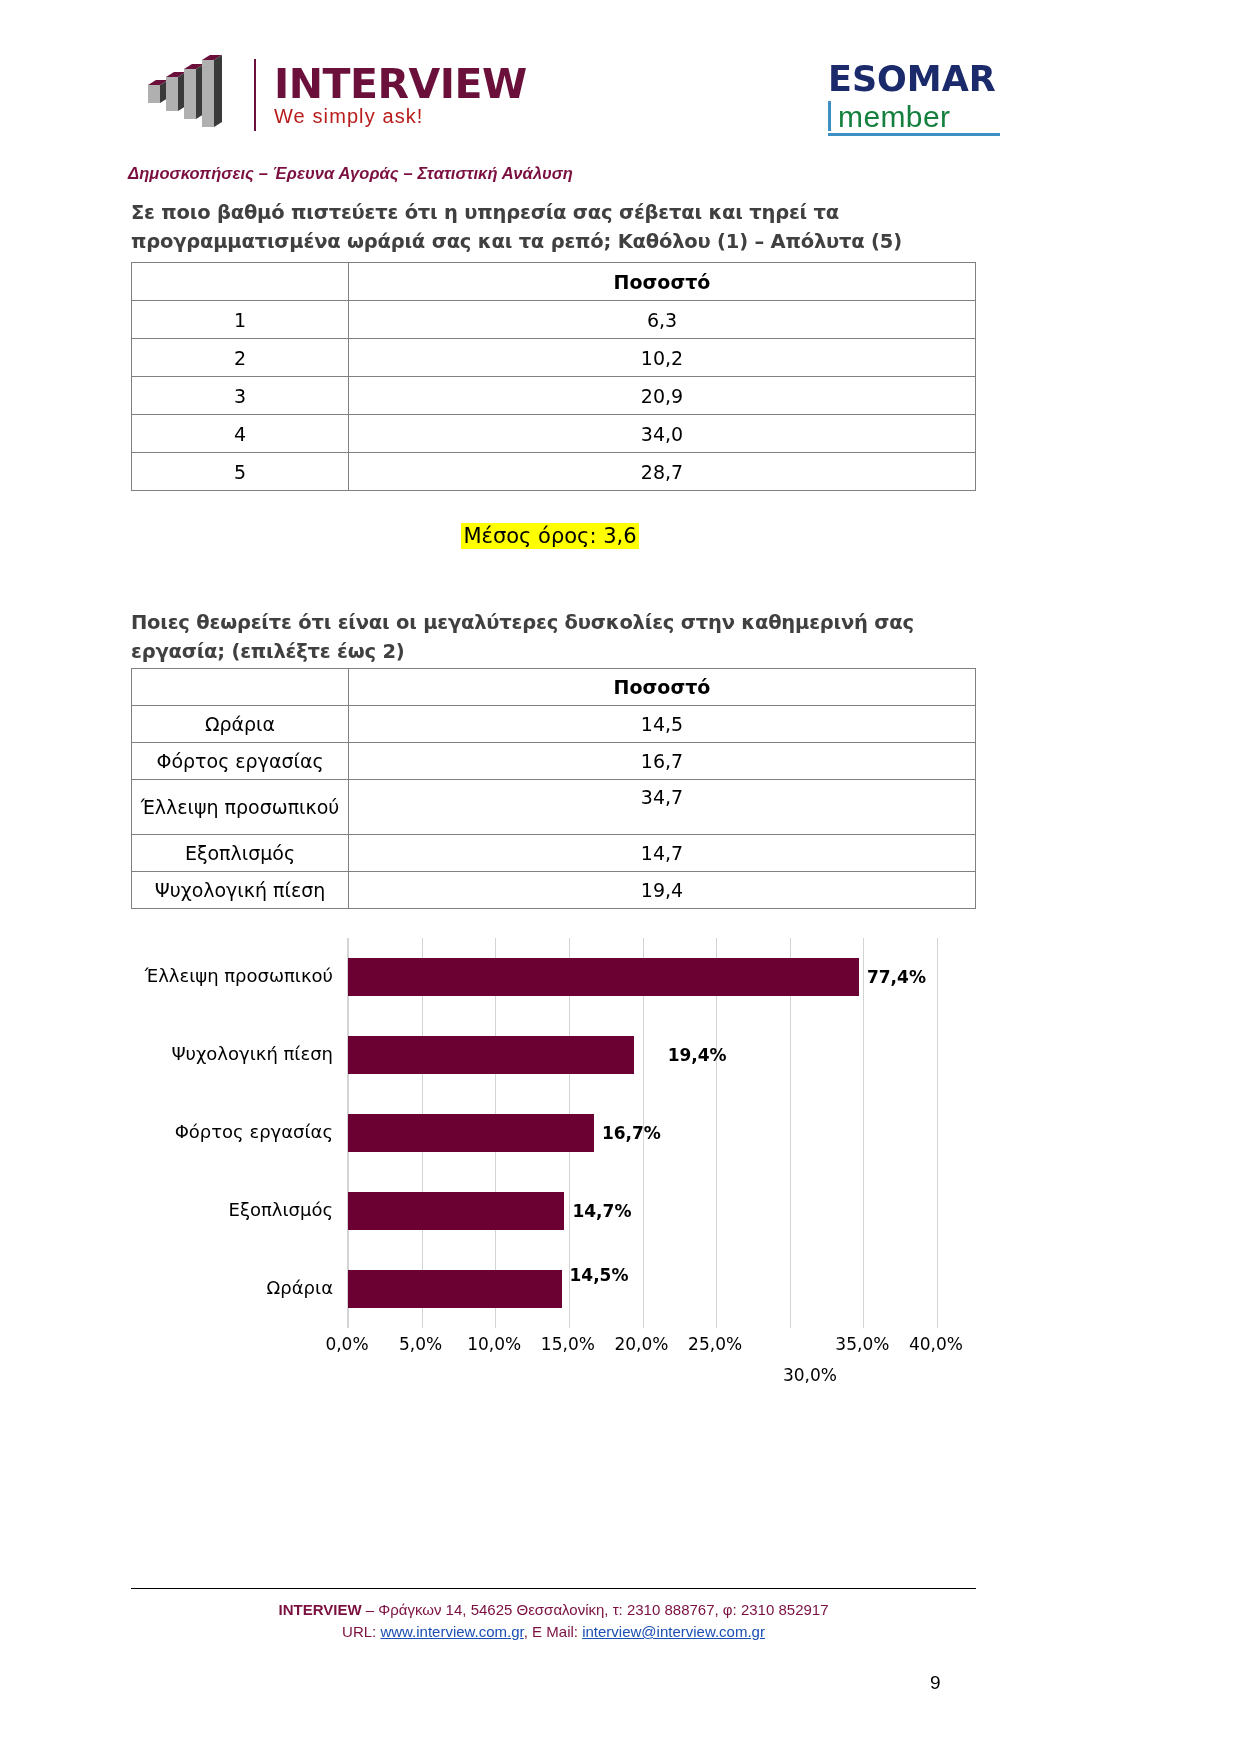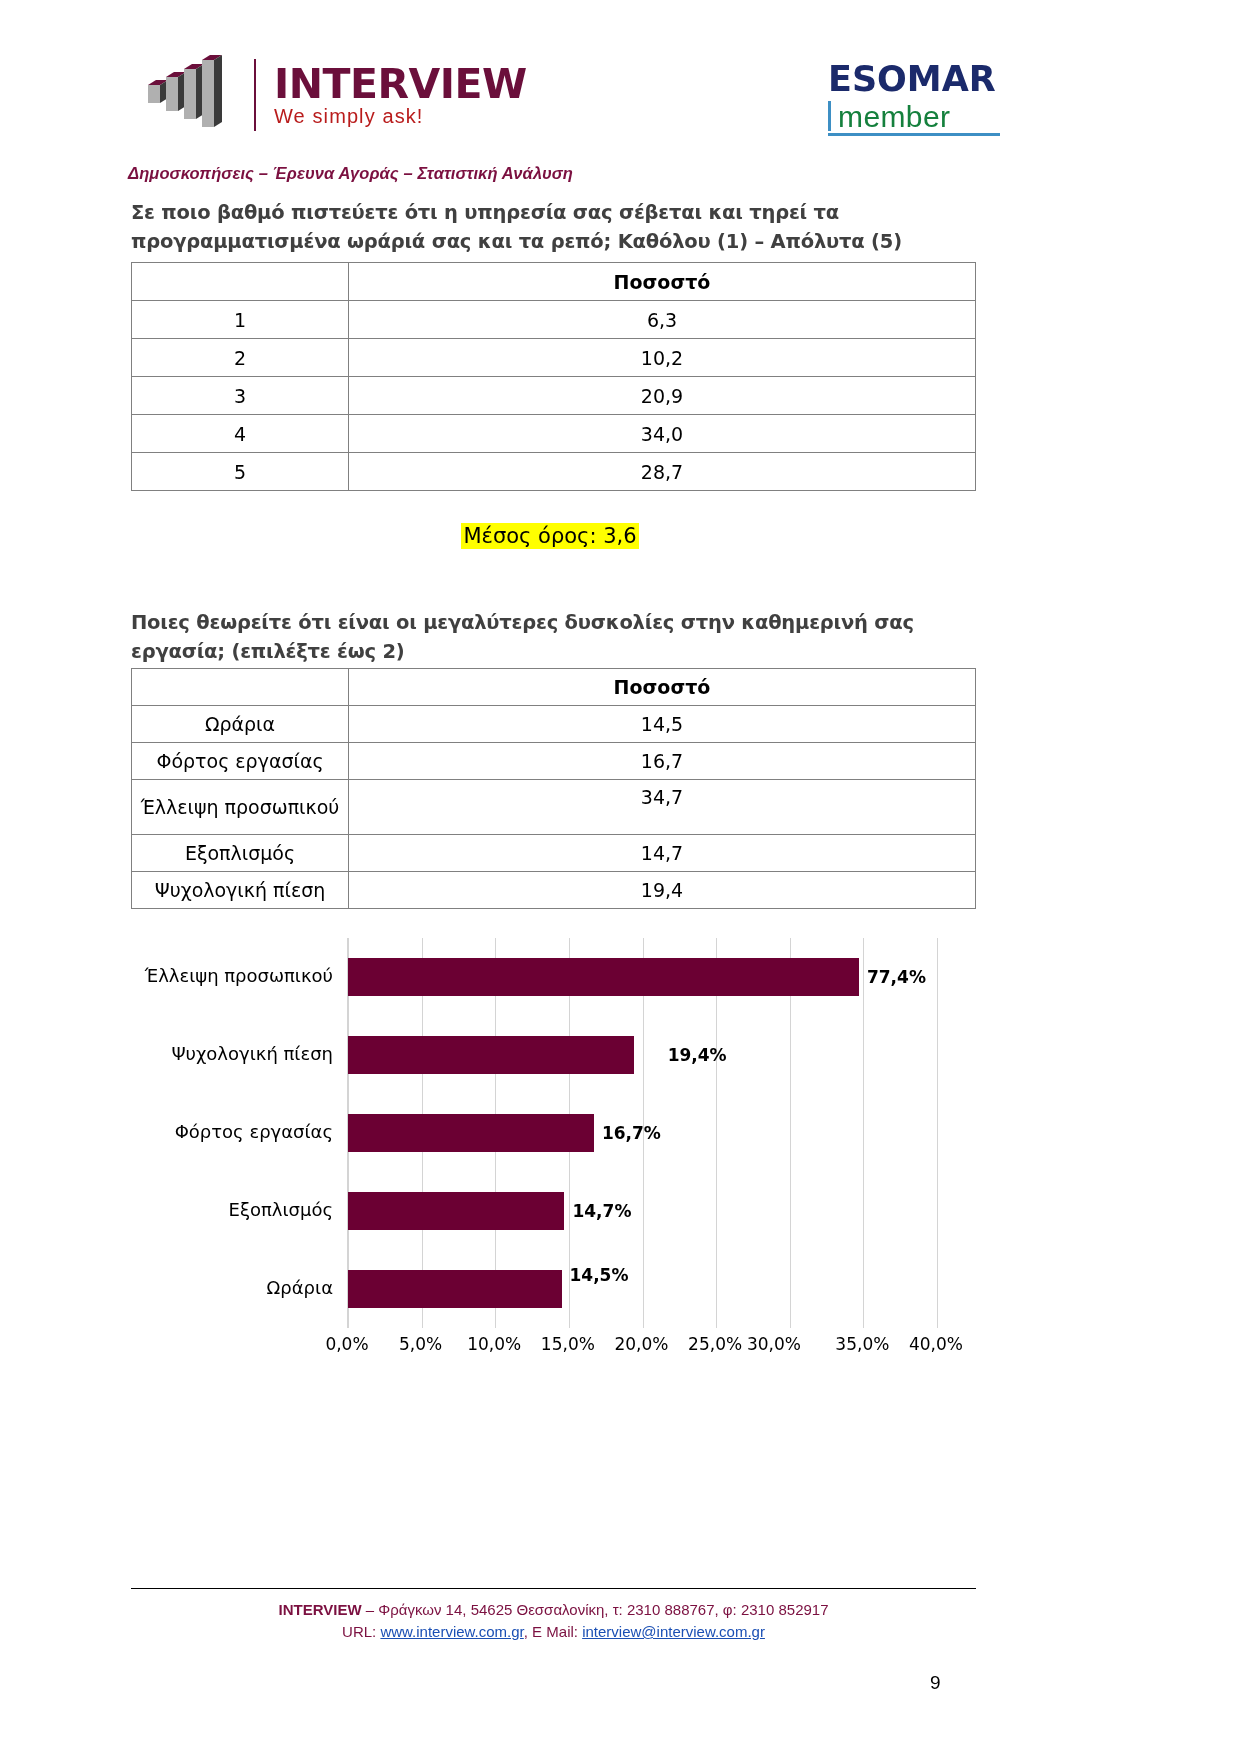--- a/index.html
+++ b/index.html
@@ -394,21 +394,21 @@
         <div class="bar" style="left: 0px; width: 213.512px; top: 332px; background: rgb(107, 0, 51);"></div>
         <div class="bar-label" style="left: 221.512px; top: 318px;">14,5%</div>
       </div>
     <div class="xaxis" id="chart-xaxis">
         <div class="xtick" style="left: 0px;">0,0%</div>
         <div class="xtick" style="left: 73.625px;">5,0%</div>
         <div class="xtick" style="left: 147.25px;">10,0%</div>
         <div class="xtick" style="left: 220.875px;">15,0%</div>
         <div class="xtick" style="left: 294.5px;">20,0%</div>
         <div class="xtick" style="left: 368.125px;">25,0%</div>
-        <div class="xtick" style="left: 427px;">30,0%</div>
+        <div class="xtick" style="left: 463px; margin-top: 31px;">30,0%</div>
         <div class="xtick" style="left: 515.375px;">35,0%</div>
         <div class="xtick" style="left: 589px;">40,0%</div>
       </div>
   </div>
 
   <div class="footer">
     <div class="footer-rule"></div>
     <div class="footer-line">
       <span class="bold">INTERVIEW</span><span> – Φράγκων 14, 54625 Θεσσαλονίκη, τ: 2310 888767, φ: 2310 852917</span>
     </div>

